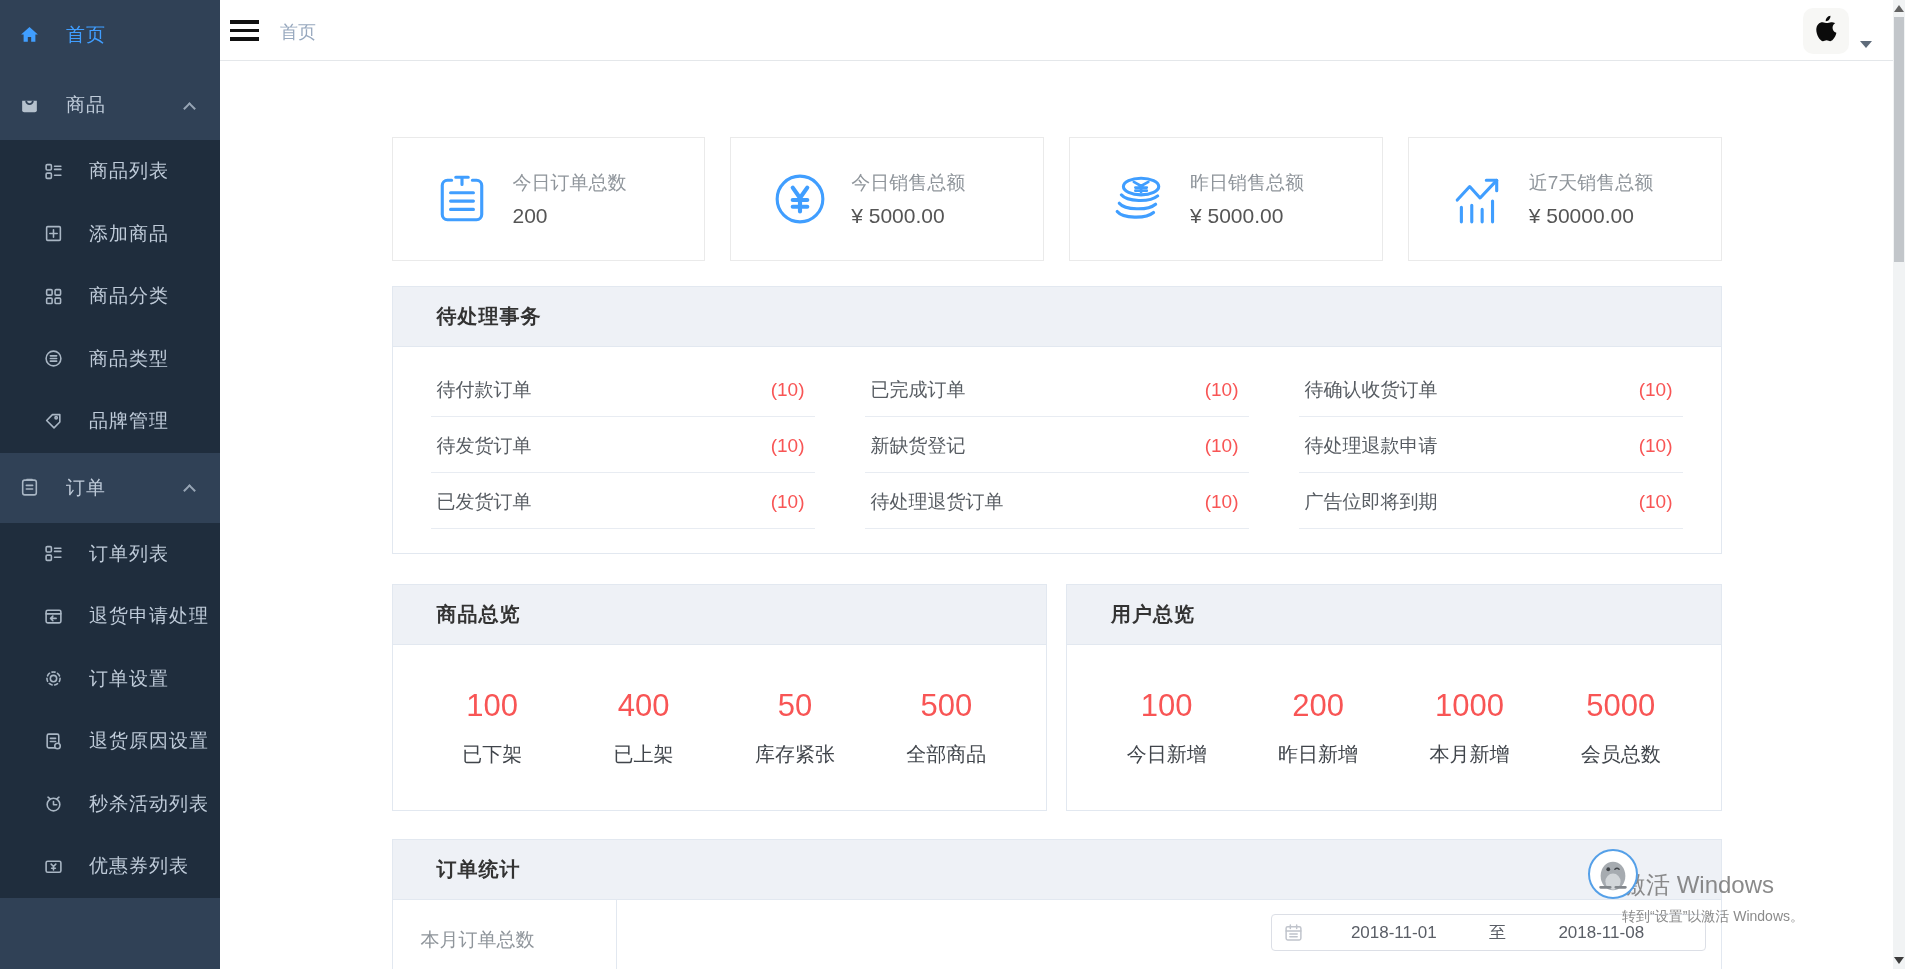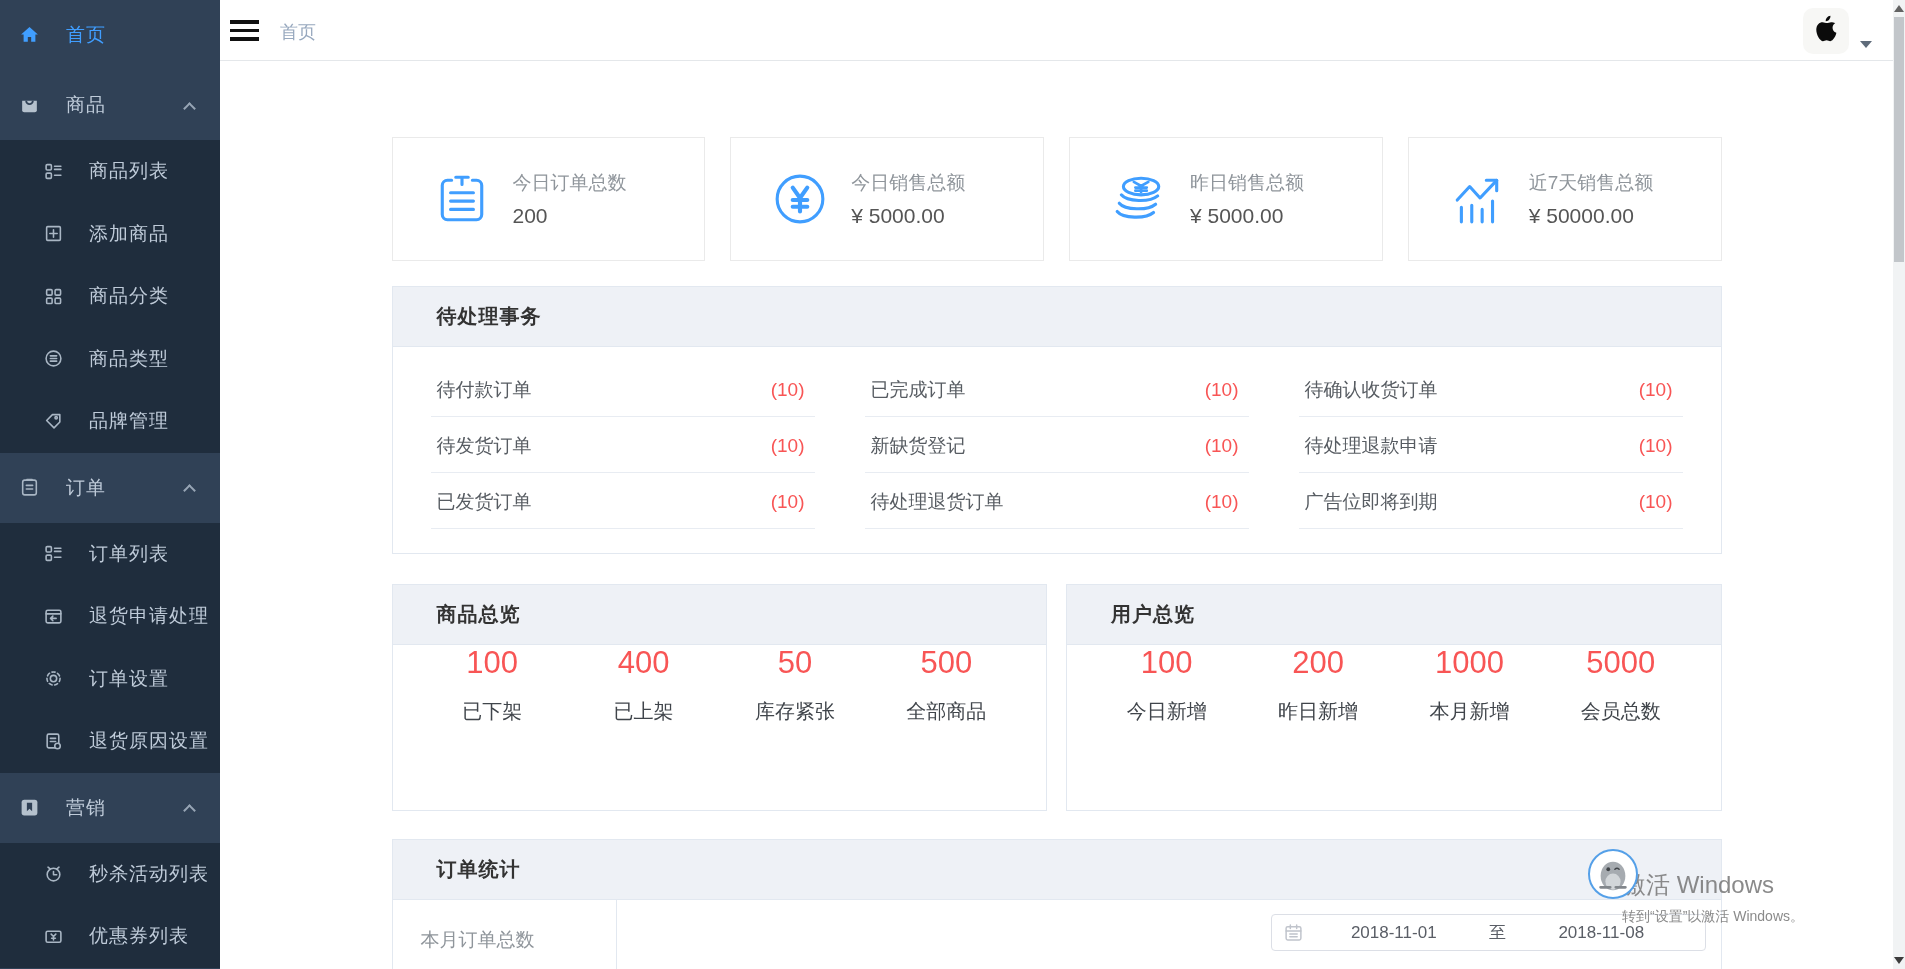--- a/index.html
+++ b/index.html
@@ -49,21 +49,21 @@
   .panel-title { font-size:20px; font-weight:bold; color:#333; letter-spacing:1px; }
 
   .pending-body { padding:14px 38px 24px; display:grid; grid-template-columns:1fr 1fr 1fr; column-gap:50px; }
   .pending-cell { display:flex; justify-content:space-between; align-items:center;
                   padding:16px 10px 13px 6px; border-bottom:1px solid #e8ecf2; cursor:pointer; }
   .pending-label { font-size:19px; color:#575c62; }
   .pending-count { font-size:19px; }
 
   .ov-row { display:flex; gap:19px; margin-top:30px; }
   .ov-row .panel { flex:1; margin-top:0; }
-  .ov-body { height:165px; display:flex; padding:0 24px; }
+  .ov-body { height:165px; display:flex; align-items:center; padding:0 24px; }
   .ov-item { flex:1; text-align:center; cursor:pointer; }
   .ov-num { font-size:31px; margin-bottom:17px; }
   .ov-label { font-size:20px; color:#40454b; }
 
   .os-panel { margin-top:28px; }
   .os-body { position:relative; display:flex; height:210px; }
   .os-left { width:224px; border-right:1px solid #e2e8f0; padding:27px 0 0 28px; }
   .os-month-label { font-size:19px; color:#8f959b; }
   .os-month-value { font-size:34px; color:#4a4d51; margin-top:15px; }
   .date-picker { position:absolute; top:14px; right:15px; width:435px; height:37px; background:#fff;
@@ -186,28 +186,20 @@
       <div class="sub-item">
         <svg class="si-icon sicon" viewBox="0 0 18 18">
           <rect x="3" y="2" width="11" height="13" rx="1.5"></rect>
             <path d="M6 6h5 M6 9h5"></path>
           <circle cx="12.8" cy="13.2" r="2.6" fill="#1f2d3d"></circle>
         </svg>
         <span class="si-label">退货原因设置</span>
       </div>
     </div>
 
-    <div class="menu-item">
-      <svg class="mi-icon" viewBox="0 0 20 20">
-        <rect x="2.5" y="2.5" width="15" height="15" rx="2.5" fill="#b5c1cd"></rect>
-        <path d="M7.5 5.5 v8 l2.5 -2.2 2.5 2.2 v-8 Z" fill="#304156"></path>
-      </svg>
-      <span class="mi-label">营销</span>
-      <span class="chev"></span>
-    </div>
     <div class="submenu">
       <div class="sub-item">
         <svg class="si-icon sicon" viewBox="0 0 18 18">
           <circle cx="9" cy="10" r="6"></circle>
             <path d="M9 7.2 v3 h3"></path>
             <path d="M3.8 3 L5.8 4.6 M14.2 3 L12.2 4.6"></path>
         </svg>
         <span class="si-label">秒杀活动列表</span>
       </div>
       <div class="sub-item">

